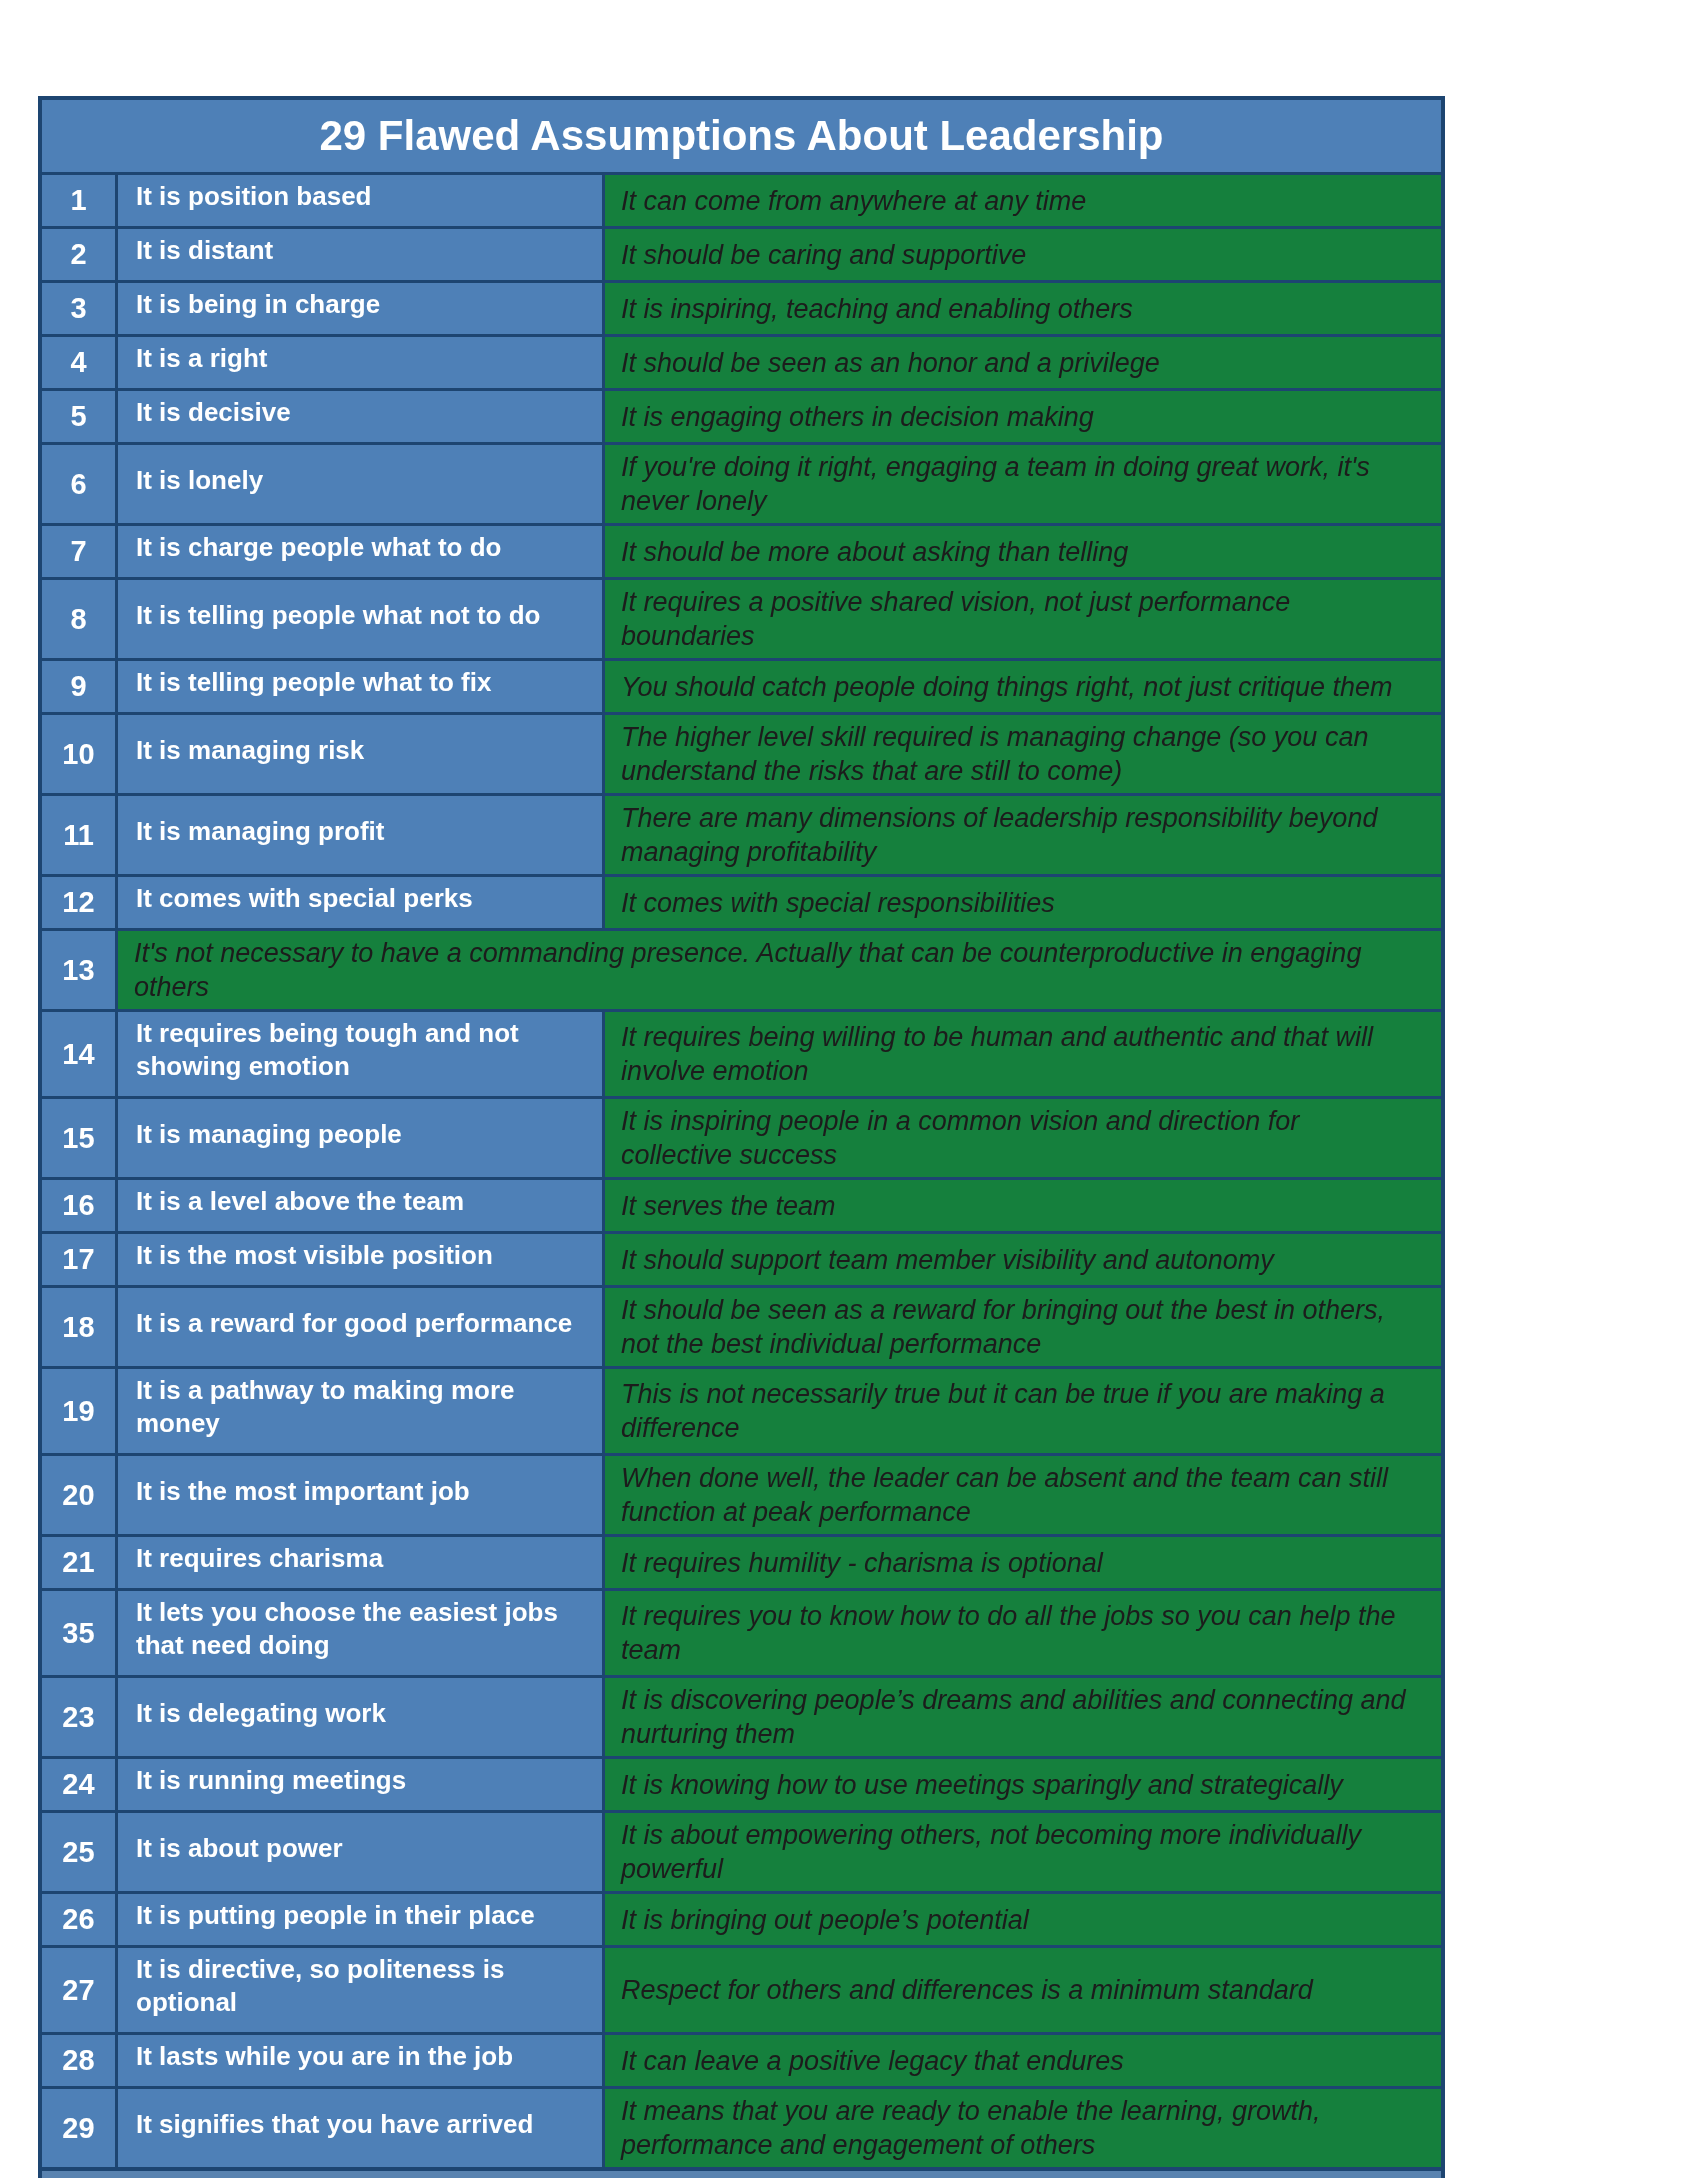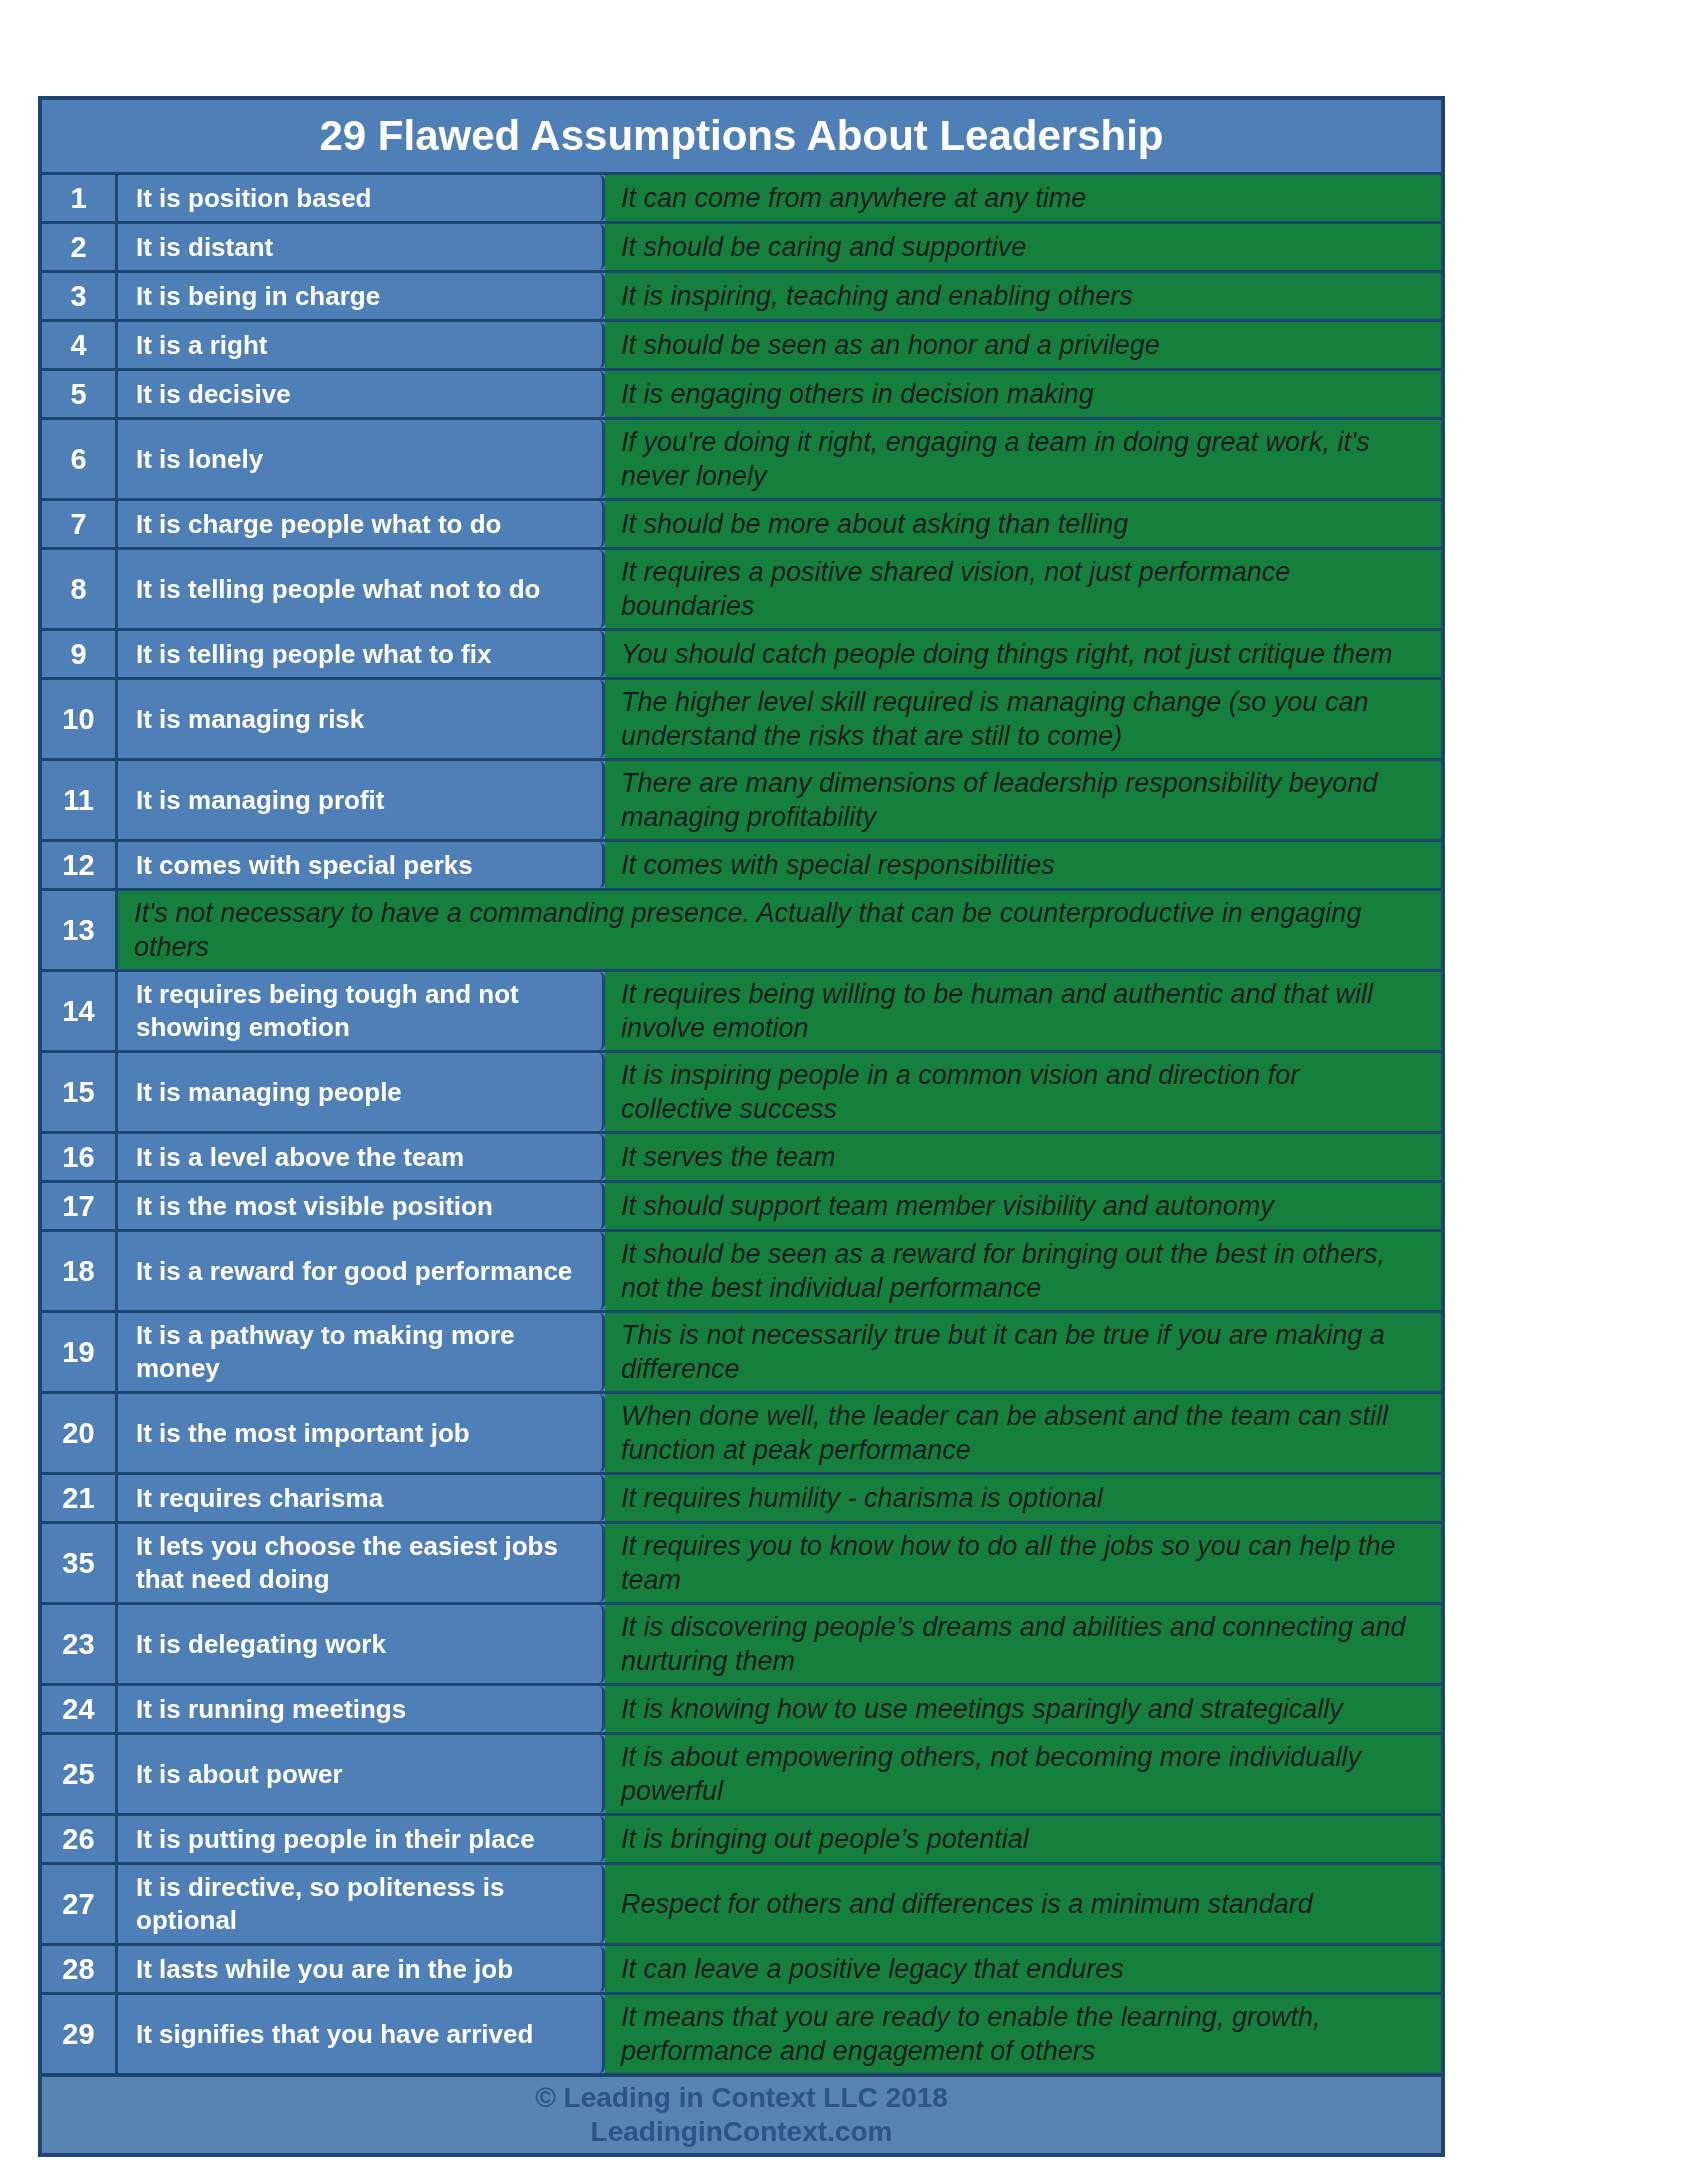--- a/index.html
+++ b/index.html
@@ -40,27 +40,26 @@
     flex: 0 0 76px;
     display: flex; align-items: center; justify-content: center;
     color: #ffffff;
     font-size: 29px;
     font-weight: bold;
     border-right: 3px solid var(--navy);
   }
   .cell-assumption {
     flex: 0 0 487px;
     display: flex; align-items: center;
-    padding: 5px 12px 5px 18px;
+    padding: 5px 12px 13px 18px;
     color: #ffffff;
     font-size: 26px;
     font-weight: bold;
     line-height: 33px;
     border-right: 3px solid var(--navy);
-    border-radius: 6px;
   }
   .cell-reality {
     flex: 1 1 auto;
     background: #15803d;
     display: flex; align-items: center;
     padding: 5px 30px 5px 16px;
     color: var(--ink);
     font-size: 27px;
     font-style: italic;
     line-height: 34px;

